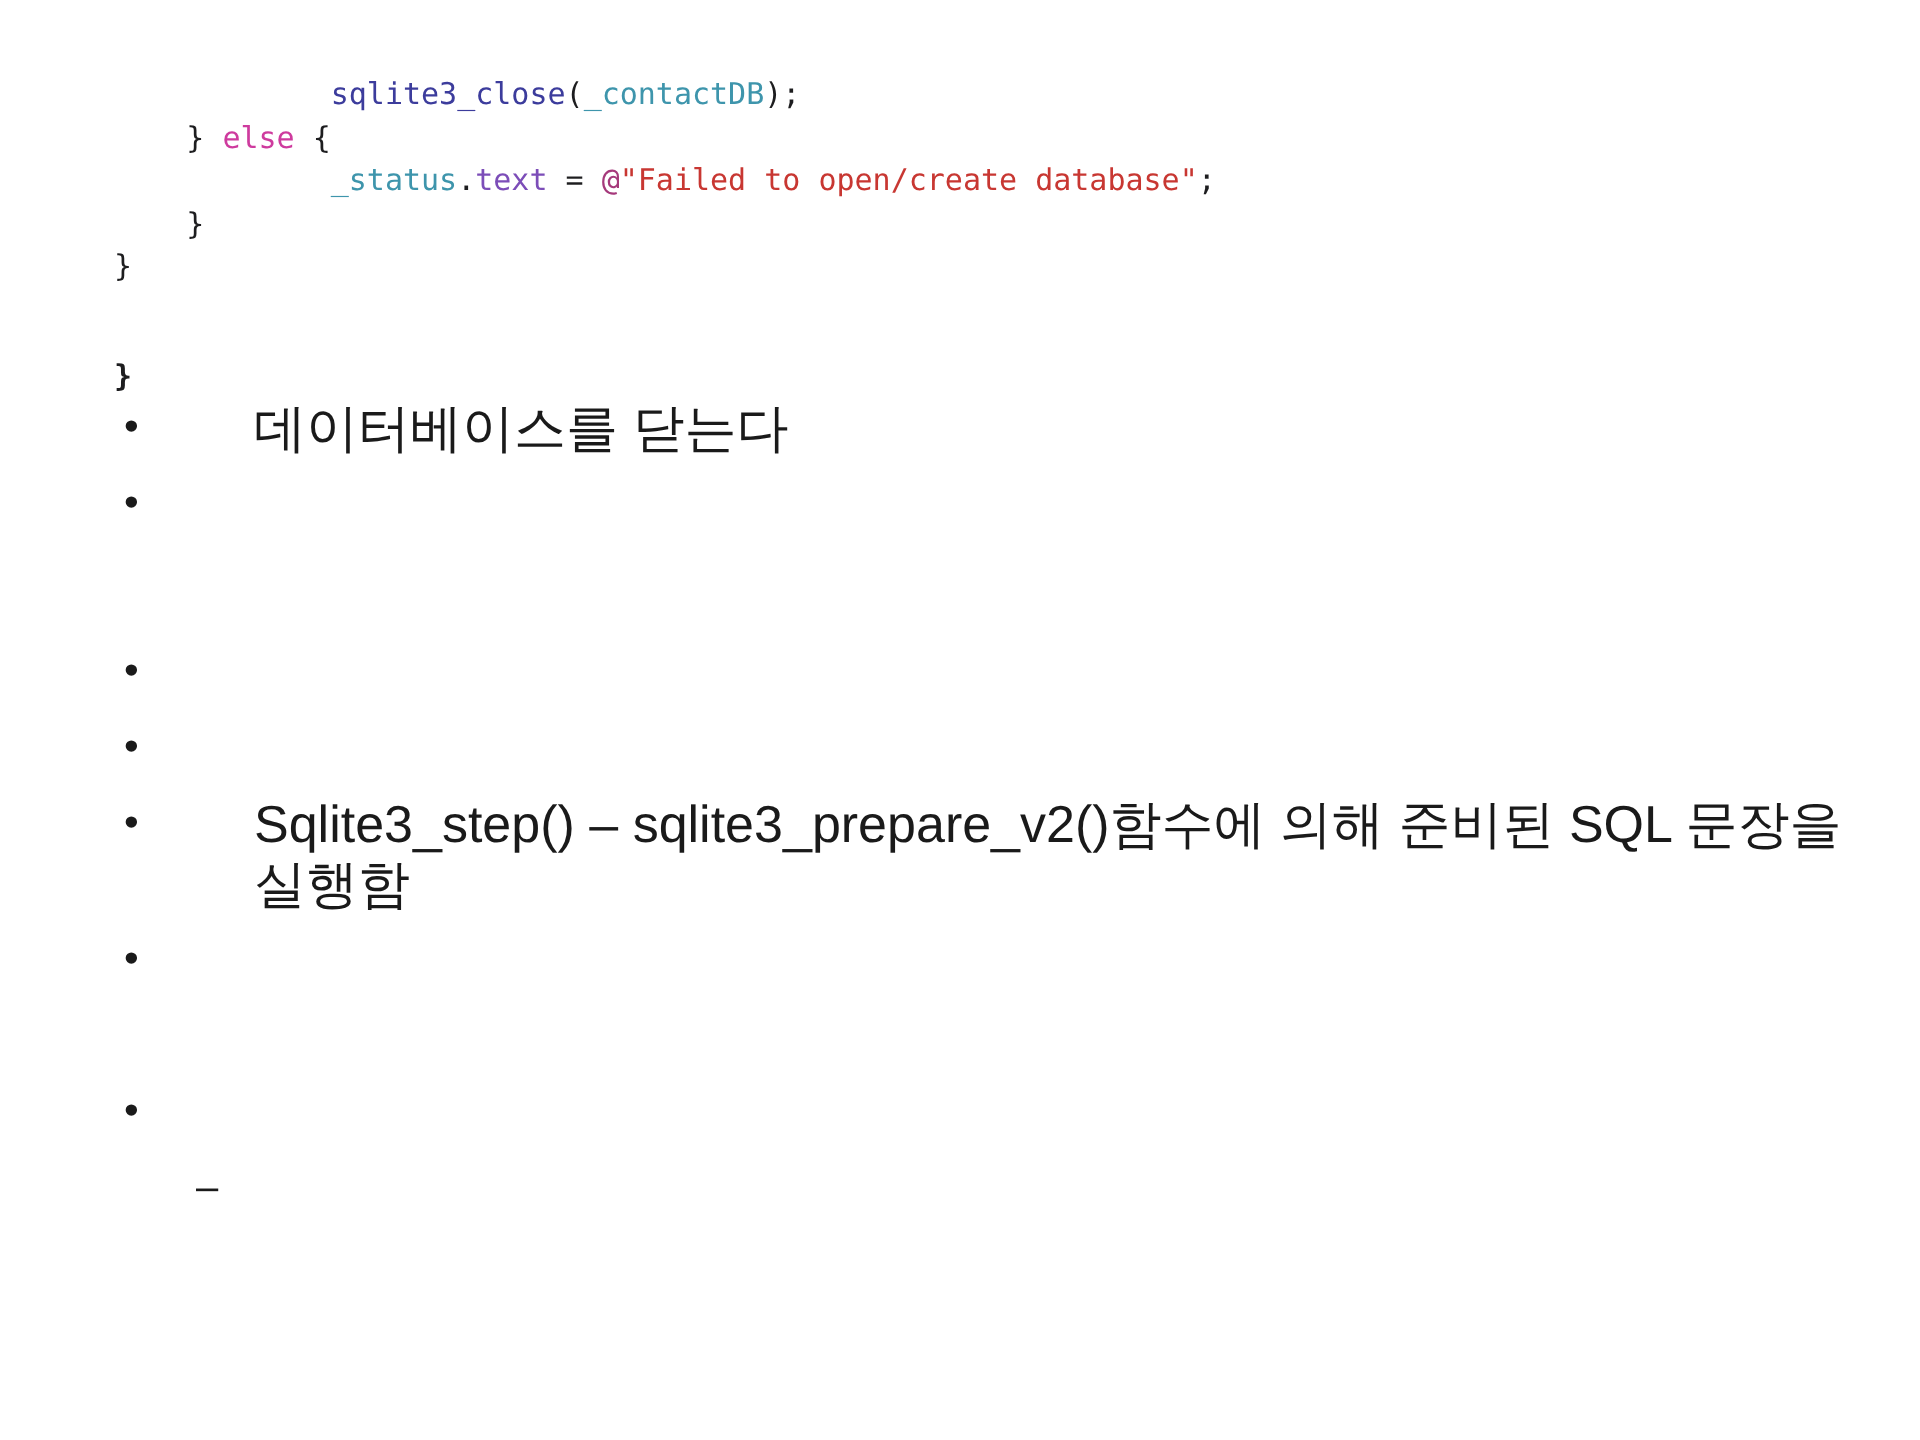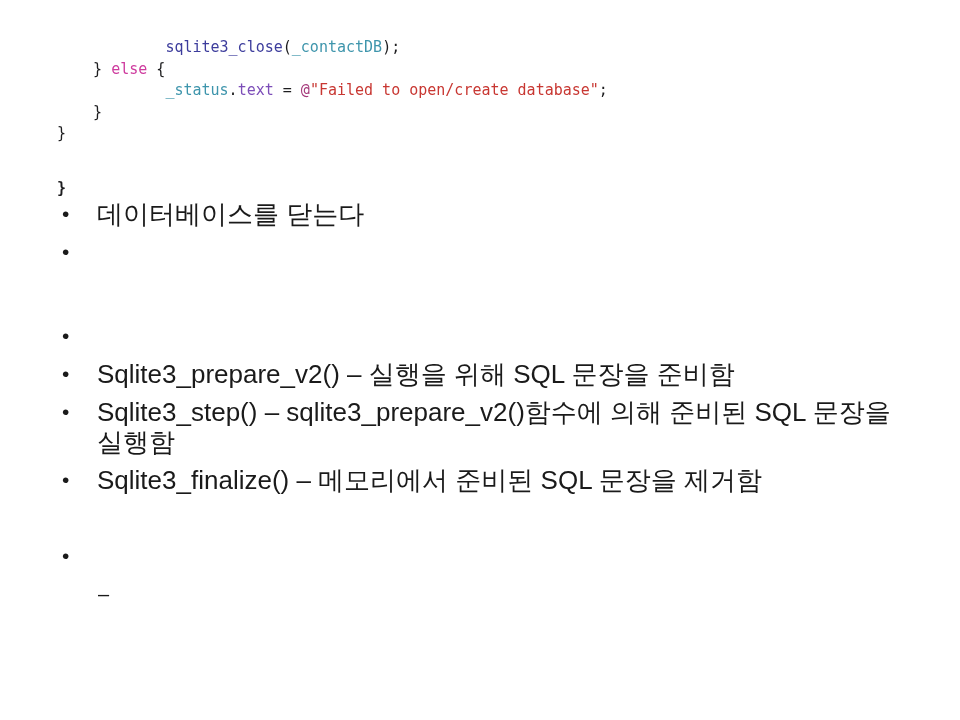--- a/index.html
+++ b/index.html
@@ -25,21 +25,21 @@
   
   .content{position:absolute;left:0;top:199px;width:960px;}
   .bullet{
     display:flex;align-items:flex-start;
     padding-left:62px;padding-right:12px;
     font-size:26px;line-height:30px;margin-bottom:8px;color:#1a1a1a;
   }
   .bullet .marker{
     flex:0 0 35px;width:35px;font-size:21px;line-height:30px;color:#1a1a1a;
   }
-  .btext{white-space:pre-line;}
+  .btext{white-space:pre-line;margin-left:30px;}
   .spacer-1{height:46px;}
   .spacer-2{height:38px;}
   .sub-bullet{
     display:flex;align-items:flex-start;
     padding-left:98px;padding-right:12px;
     font-size:20px;line-height:26px;margin-top:10px;color:#1a1a1a;
   }
   .sub-bullet .marker{flex:0 0 24px;width:24px;font-size:20px;}
 </style>
 </head>
@@ -60,32 +60,30 @@
   </div>
 
   <div class="spacer-1"></div>
 
   <div class="bullet">
     <span class="marker">•</span>
   </div>
 
   <div class="bullet">
     <span class="marker">•</span>
-    <span class="btext">Sqlite3_prepare_v2() – 실행을 위해 SQL 문장을 준비함</span>
   </div>
 
   <div class="bullet">
     <span class="marker">•</span>
     <span class="btext">Sqlite3_step() – sqlite3_prepare_v2()함수에 의해 준비된 SQL 문장을
 실행함</span>
   </div>
 
   <div class="bullet">
     <span class="marker">•</span>
-    <span class="btext">Sqlite3_finalize() – 메모리에서 준비된 SQL 문장을 제거함</span>
   </div>
 
   <div class="spacer-2"></div>
 
   <div class="bullet">
     <span class="marker">•</span>
   </div>
 
   <div class="sub-bullet">
     <span class="marker">–</span>

